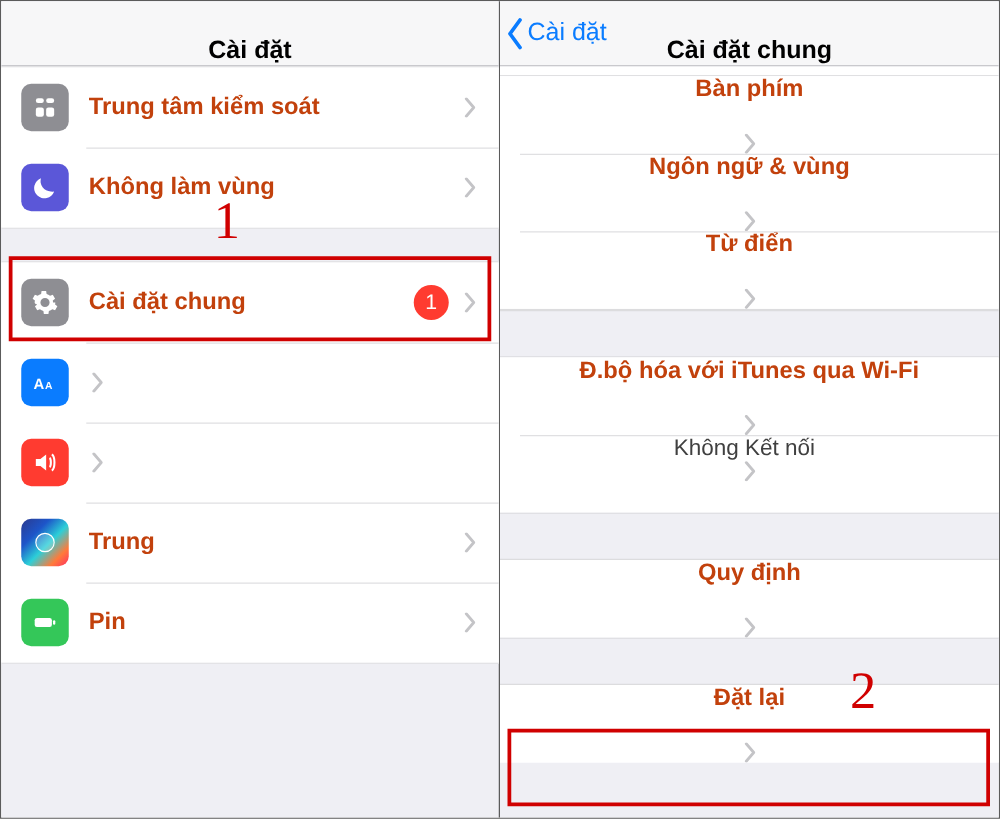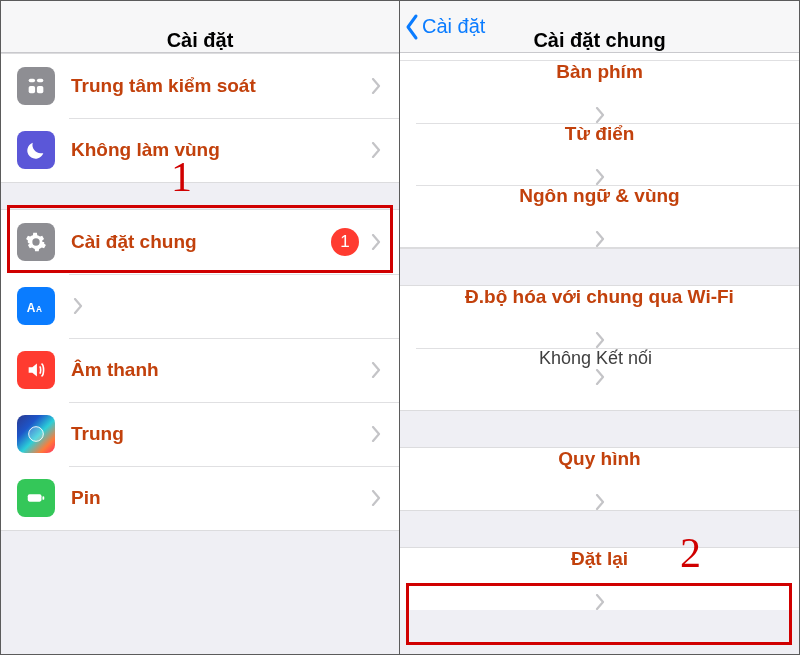--- a/index.html
+++ b/index.html
@@ -218,21 +218,20 @@
             </div>
         </div>
         <div class="row">
           <div class="iconbox red">
             <svg viewBox="0 0 24 24" fill="#fff">
                 <path d="M4 9v6h4l5 4V5L8 9H4z"></path>
                 <path d="M16 8c1.5 1 1.5 7 0 8" stroke="#fff" stroke-width="1.8" fill="none"></path>
                 <path d="M18 5c3 2 3 12 0 14" stroke="#fff" stroke-width="1.8" fill="none"></path>
               </svg>
           </div>
-          <div class="label">Âm thanh</div>
           <div class="chevron">
               <svg viewBox="0 0 10 16">
                 <path d="M2 1l6 7-6 7" stroke="#c4c4c7" stroke-width="2.2" fill="none" stroke-linecap="round" stroke-linejoin="round"></path>
               </svg>
             </div>
         </div>
         <div class="row">
           <div class="iconbox siri">
             <svg viewBox="0 0 24 24">
                 <circle cx="12" cy="12" r="8" fill="rgba(255,255,255,.2)"></circle>
@@ -282,63 +281,63 @@
       <div class="group" style="border-top:none;">
         <div class="row noicon">
           <div class="label">Bàn phím</div>
           <div class="chevron">
               <svg viewBox="0 0 10 16">
                 <path d="M2 1l6 7-6 7" stroke="#c4c4c7" stroke-width="2.2" fill="none" stroke-linecap="round" stroke-linejoin="round"></path>
               </svg>
             </div>
         </div>
         <div class="row noicon">
+          <div class="label">Ngôn ngữ &amp; vùng</div>
+          <div class="chevron">
+              <svg viewBox="0 0 10 16">
+                <path d="M2 1l6 7-6 7" stroke="#c4c4c7" stroke-width="2.2" fill="none" stroke-linecap="round" stroke-linejoin="round"></path>
+              </svg>
+            </div>
+        </div>
+        <div class="row noicon">
           <div class="label">Từ điển</div>
           <div class="chevron">
               <svg viewBox="0 0 10 16">
                 <path d="M2 1l6 7-6 7" stroke="#c4c4c7" stroke-width="2.2" fill="none" stroke-linecap="round" stroke-linejoin="round"></path>
               </svg>
             </div>
         </div>
-        <div class="row noicon">
-          <div class="label">Ngôn ngữ &amp; vùng</div>
-          <div class="chevron">
-              <svg viewBox="0 0 10 16">
-                <path d="M2 1l6 7-6 7" stroke="#c4c4c7" stroke-width="2.2" fill="none" stroke-linecap="round" stroke-linejoin="round"></path>
-              </svg>
-            </div>
-        </div>
       </div>
 
       <div class="gap"></div>
 
       <div class="group" style="border-top:none; border-bottom:none;">
         <div class="row noicon">
-          <div class="label">Đ.bộ hóa với chung qua Wi-Fi</div>
+          <div class="label">Đ.bộ hóa với iTunes qua Wi-Fi</div>
           <div class="chevron">
               <svg viewBox="0 0 10 16">
                 <path d="M2 1l6 7-6 7" stroke="#c4c4c7" stroke-width="2.2" fill="none" stroke-linecap="round" stroke-linejoin="round"></path>
               </svg>
             </div>
         </div>
         <div class="row noicon">
           <div class="value">Không Kết nối</div>
           <div class="chevron">
               <svg viewBox="0 0 10 16">
                 <path d="M2 1l6 7-6 7" stroke="#c4c4c7" stroke-width="2.2" fill="none" stroke-linecap="round" stroke-linejoin="round"></path>
               </svg>
             </div>
         </div>
       </div>
 
       <div class="gap"></div>
 
       <div class="group" style="border-top:none; border-bottom:none;">
         <div class="row noicon">
-          <div class="label">Quy hình</div>
+          <div class="label">Quy định</div>
           <div class="chevron">
               <svg viewBox="0 0 10 16">
                 <path d="M2 1l6 7-6 7" stroke="#c4c4c7" stroke-width="2.2" fill="none" stroke-linecap="round" stroke-linejoin="round"></path>
               </svg>
             </div>
         </div>
       </div>
 
       <div class="gap"></div>
 

